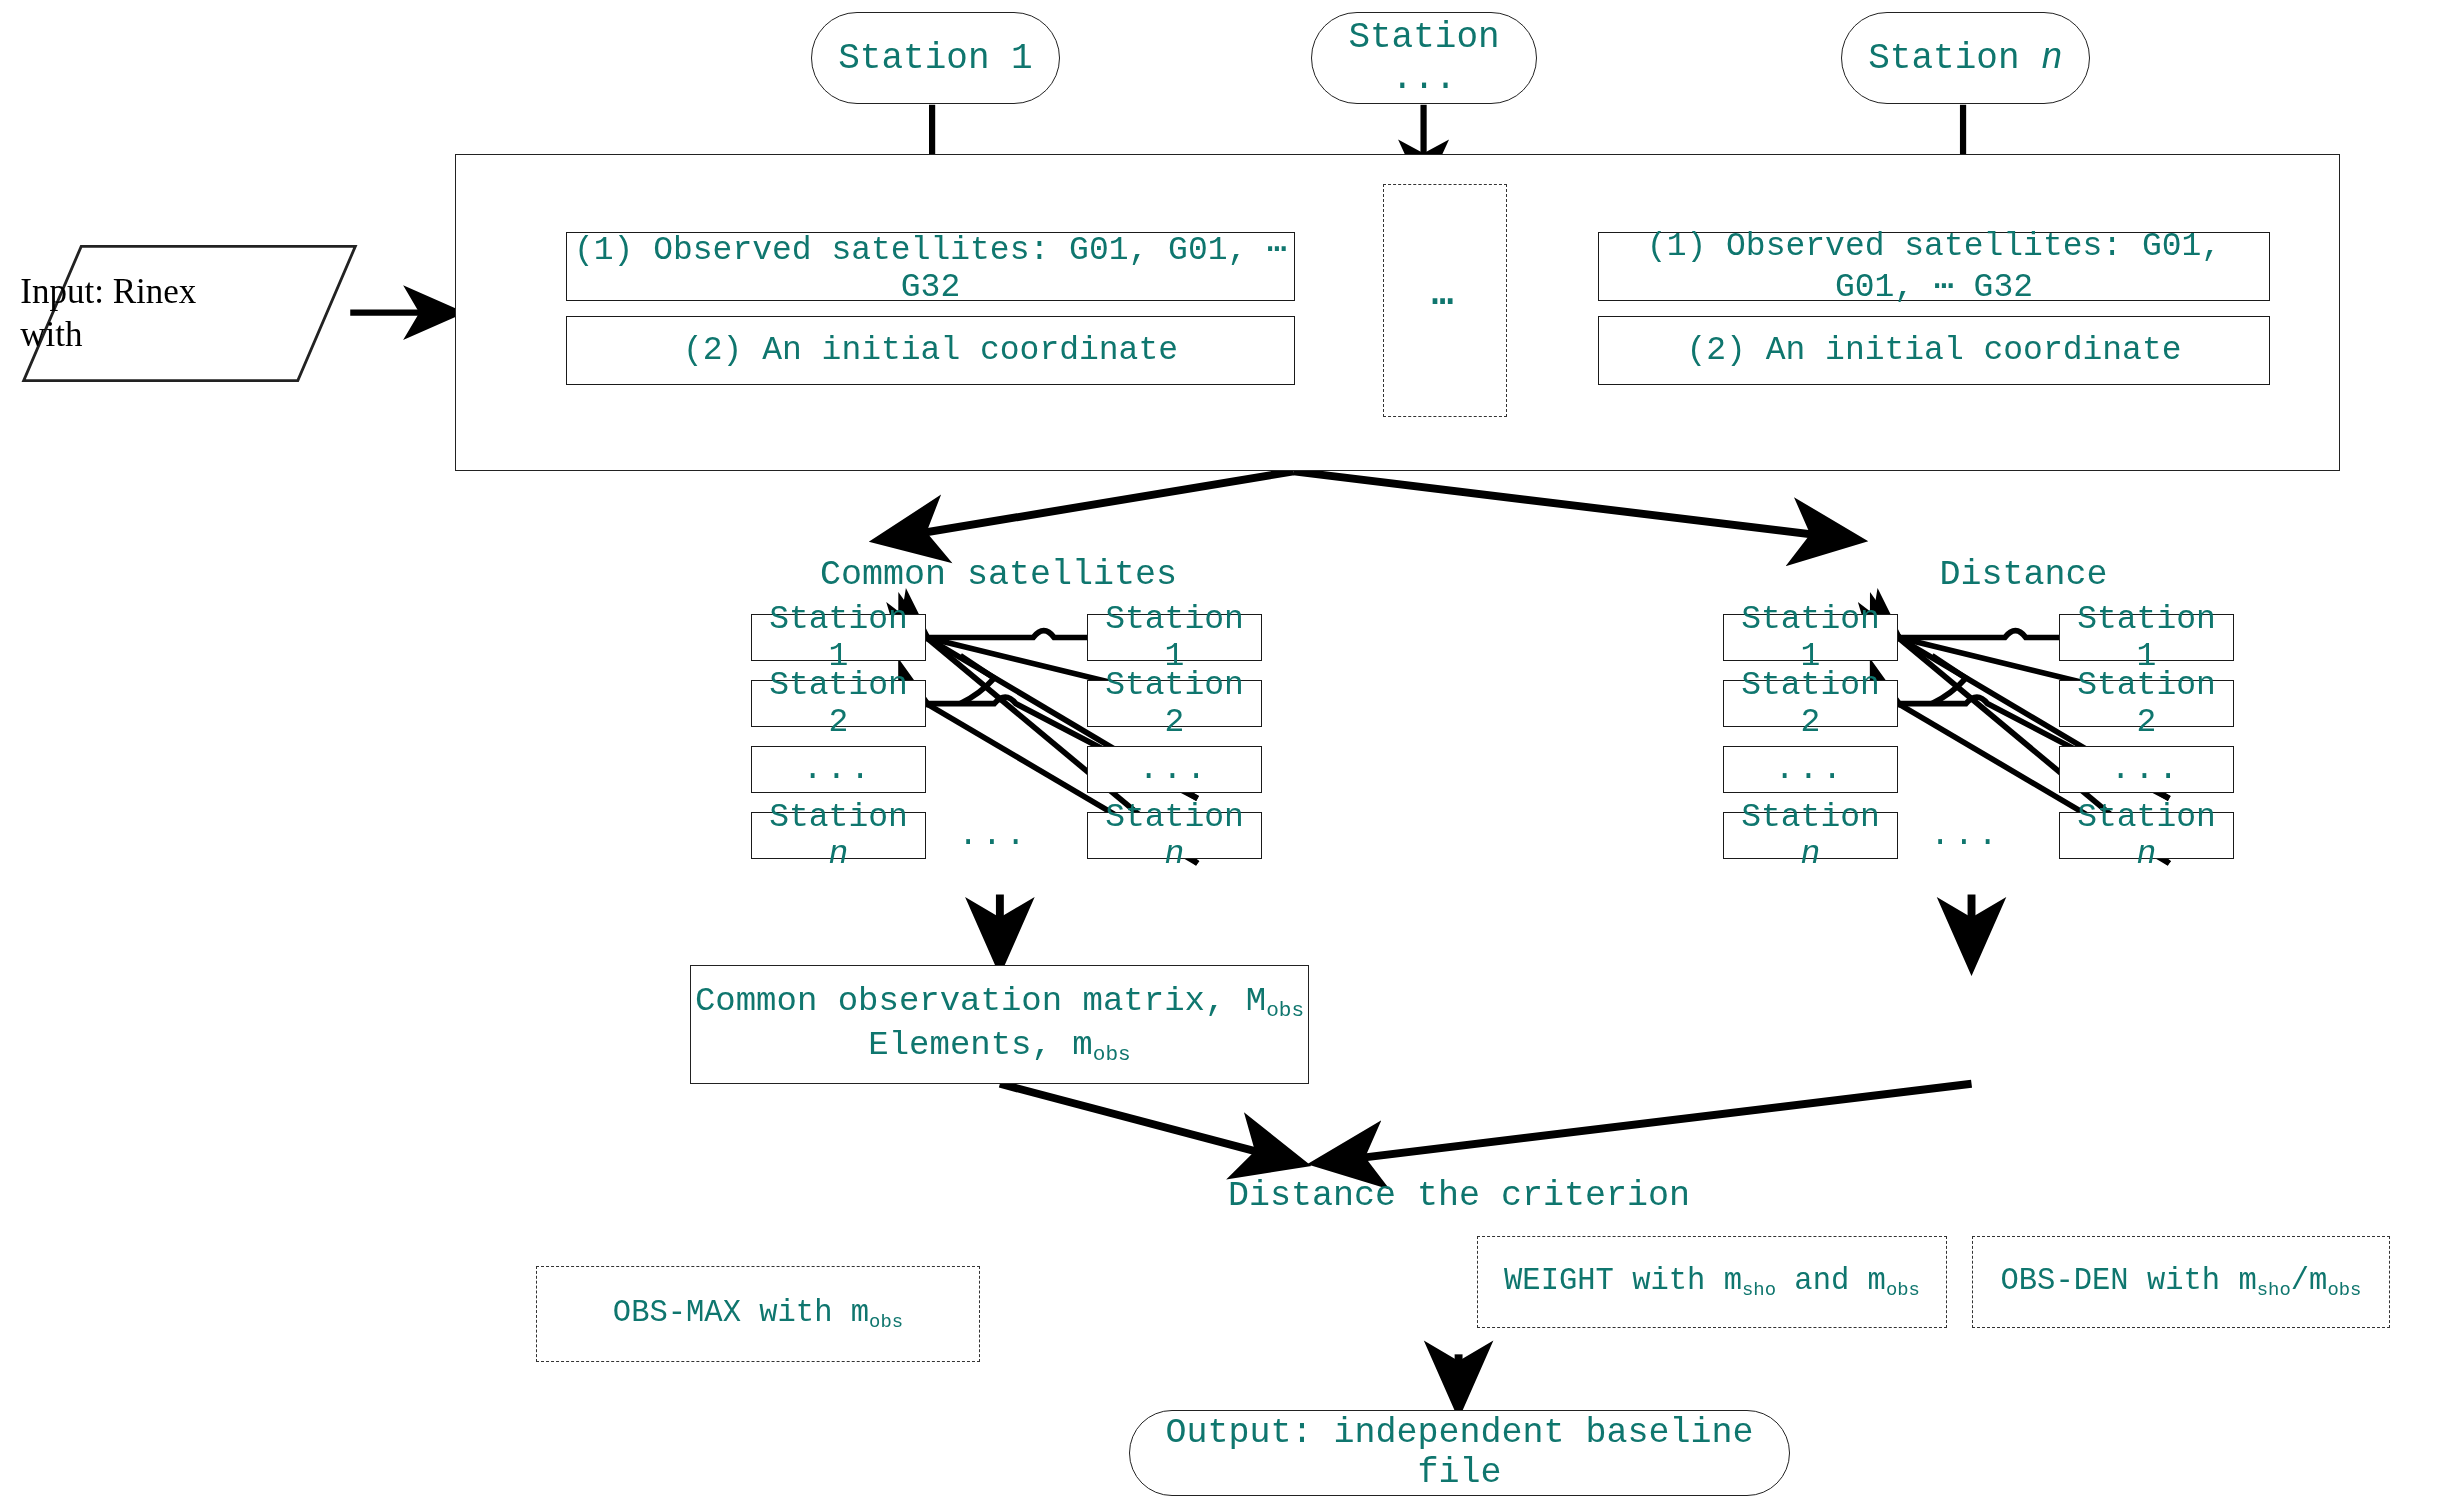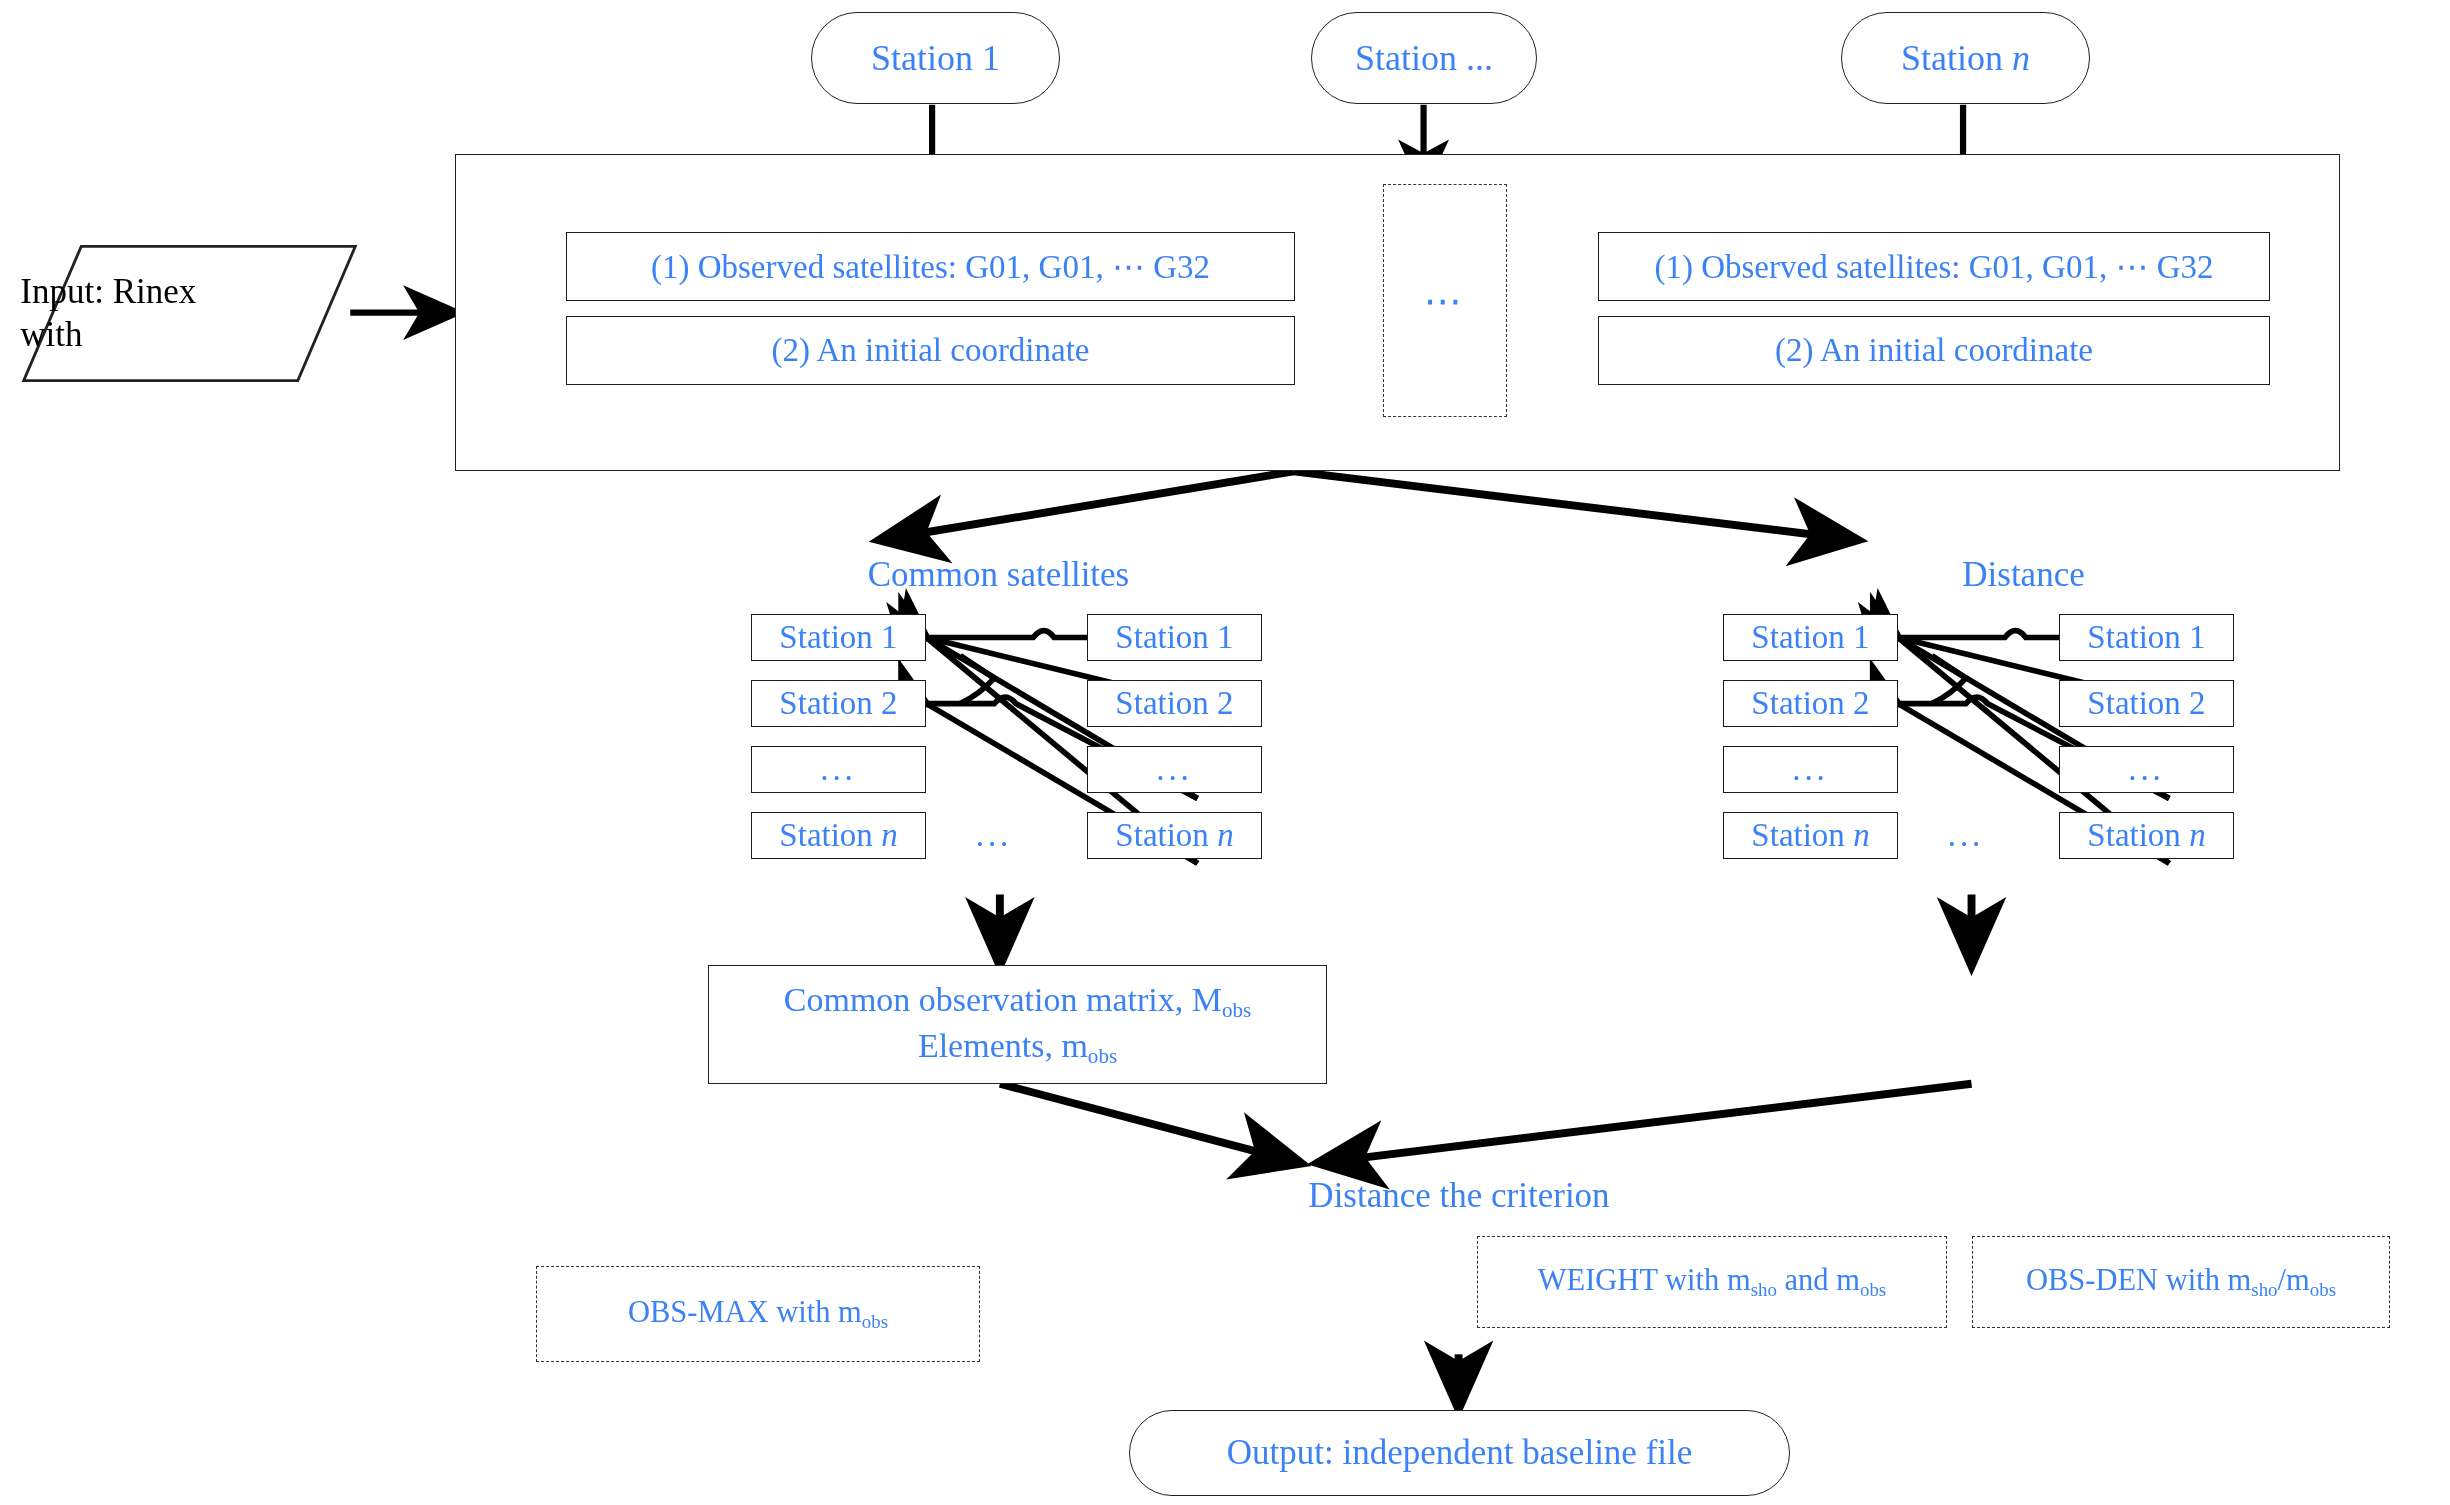--- a/index.html
+++ b/index.html
@@ -1,28 +1,28 @@
 <!DOCTYPE html>
 <html style="font-size:9px"><head>
 <meta charset="utf-8">
 <style>
   html,body{margin:0;padding:0;background:#ffffff;}
   body{font-family:"Liberation Serif","DejaVu Serif",serif;}
   #stage{position:relative;width:2450px;height:1506px;background:#fff;overflow:hidden;}
   #wires{position:absolute;left:0;top:0;width:2450px;height:1506px;}
   .node{position:absolute;box-sizing:border-box;display:flex;align-items:center;
-        justify-content:center;text-align:center;color:#3b82f6;background:#fff;}
+        justify-content:center;text-align:center;color:#0f766e;background:#fff;font-family:Liberation Mono, monospace;}
   .solid{border:1.7px solid #222;}
   .thin{border:1.7px solid #1a1a1a;}
   .dashdot{border:1.7px dashed #333;}
   .stadium{border:1.7px solid #222;border-radius:5649px;}
   .plain{border:none;background:transparent;}
   .t54{font-size:30.5px;}
   .t58{font-size:33px;}
-  .t60{font-size:34px;margin-left:18px;}
+  .t60{font-size:34px;}
   .t62{font-size:35px;}
   .t64{font-size:36px;}
   .lh{line-height:1.22;}
   sub{font-size:0.62em;vertical-align:-0.30em;}
   .ital{font-style:italic;}
   .dots{letter-spacing:0.12em;}
 </style>
 </head>
 <body>
 

